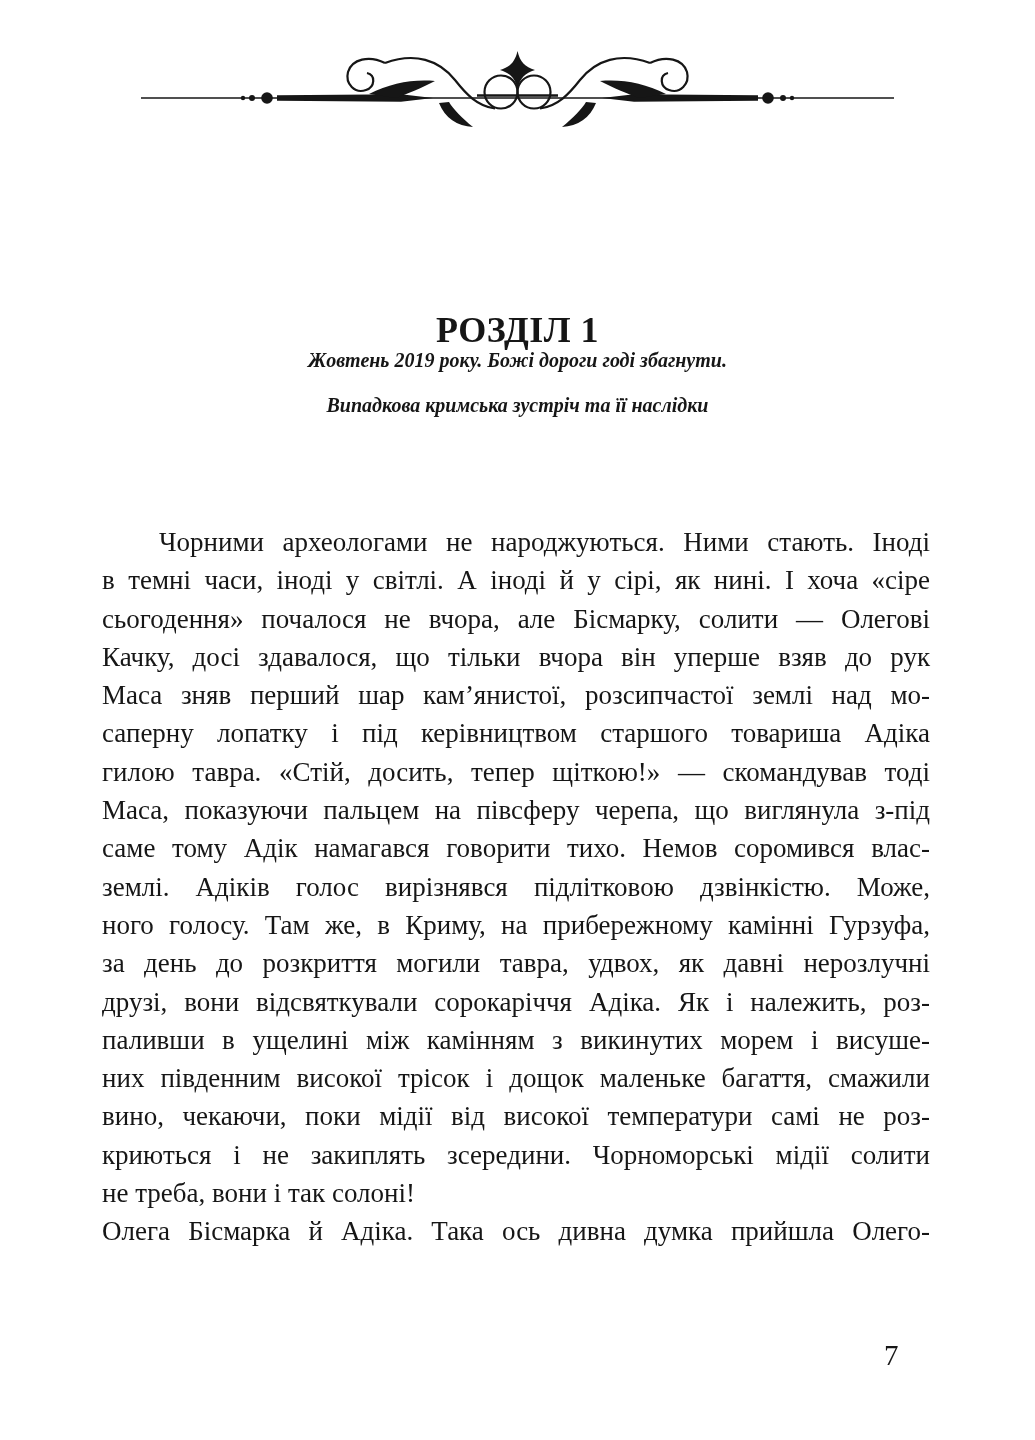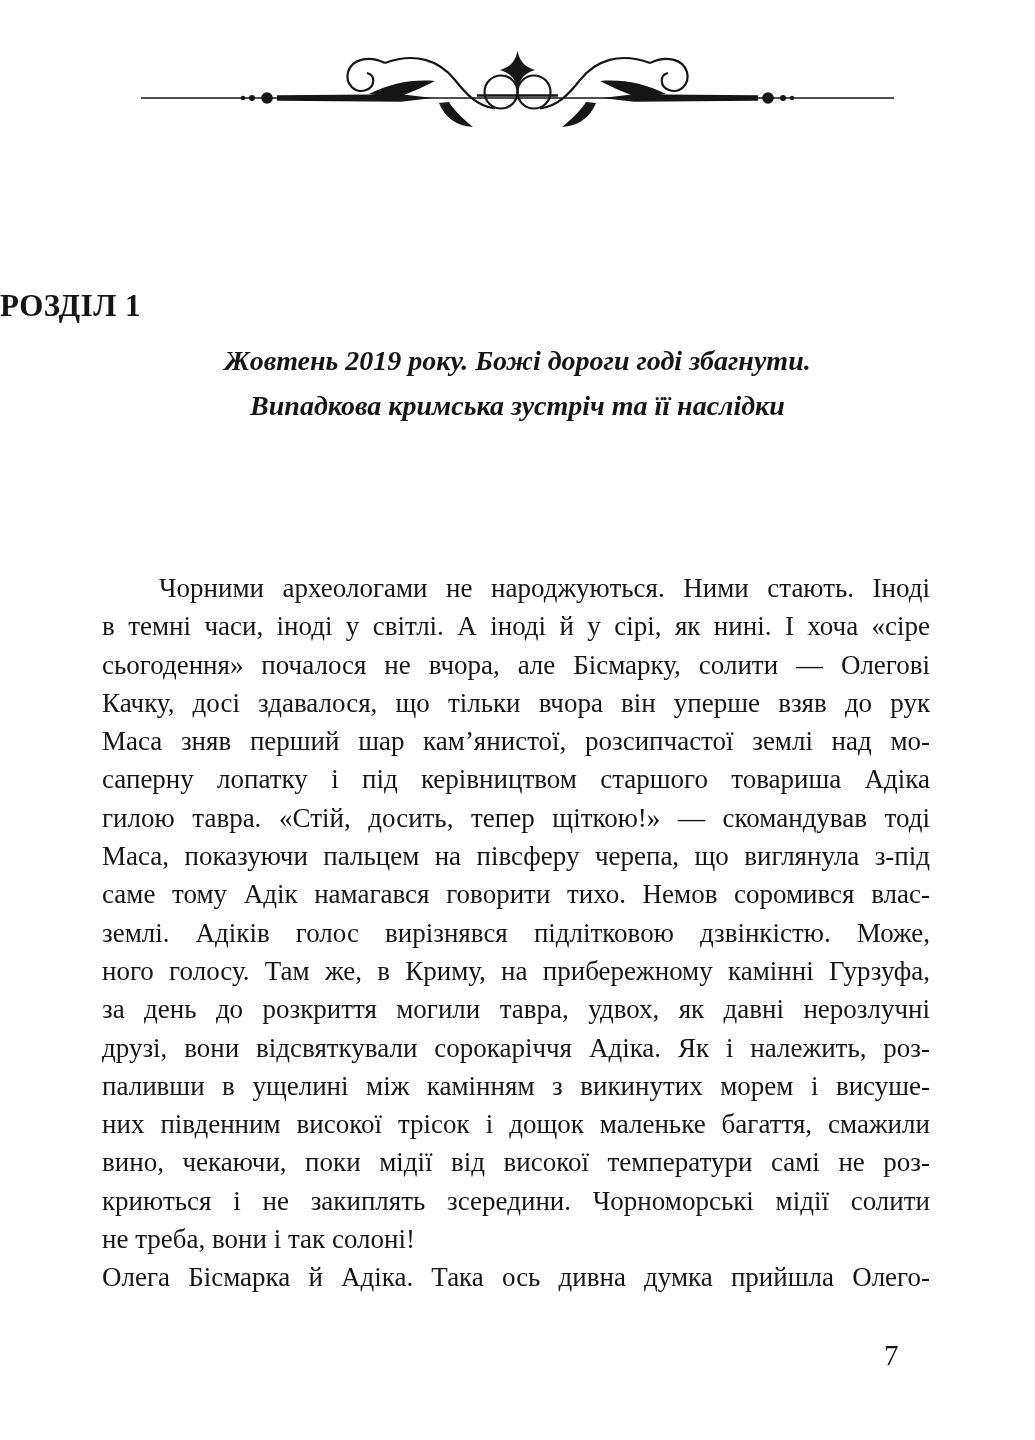--- a/index.html
+++ b/index.html
@@ -19,56 +19,55 @@
   }
   .ornament {
     position: absolute;
     left: 139px;
     top: 50px;
     width: 757px;
     height: 96px;
   }
   .chapter-title {
     position: absolute;
-    top: 288px;
+    top: 312px;
     left: 0;
     width: 100%;
-    text-align: left;
-    font-size: 31px;
+    text-align: center;
+    font-size: 36px;
     line-height: 36px;
     font-weight: 700;
     letter-spacing: 0.5px;
   }
   .chapter-subtitle {
     position: absolute;
     top: 338px;
     left: 0;
     width: 100%;
     text-align: center;
-    font-size: 28px;
+    font-size: 20px;
     line-height: 45px;
     font-weight: 700;
     font-style: italic;
   }
   .body-text {
     position: absolute;
     left: 102px;
     top: 523px;
     width: 828px;
     font-size: 27px;
     line-height: 38.3px;
   }
   .line {
     text-align: justify;
     text-align-last: justify;
     white-space: normal;
   }
   .line.indent {
     text-indent: 57px;
-    margin-top: 46px;
   }
   .line.last {
     text-align-last: left;
   }
   .page-number {
     position: absolute;
     left: 884px;
     top: 1336px;
     font-size: 29px;
     line-height: 38px;

